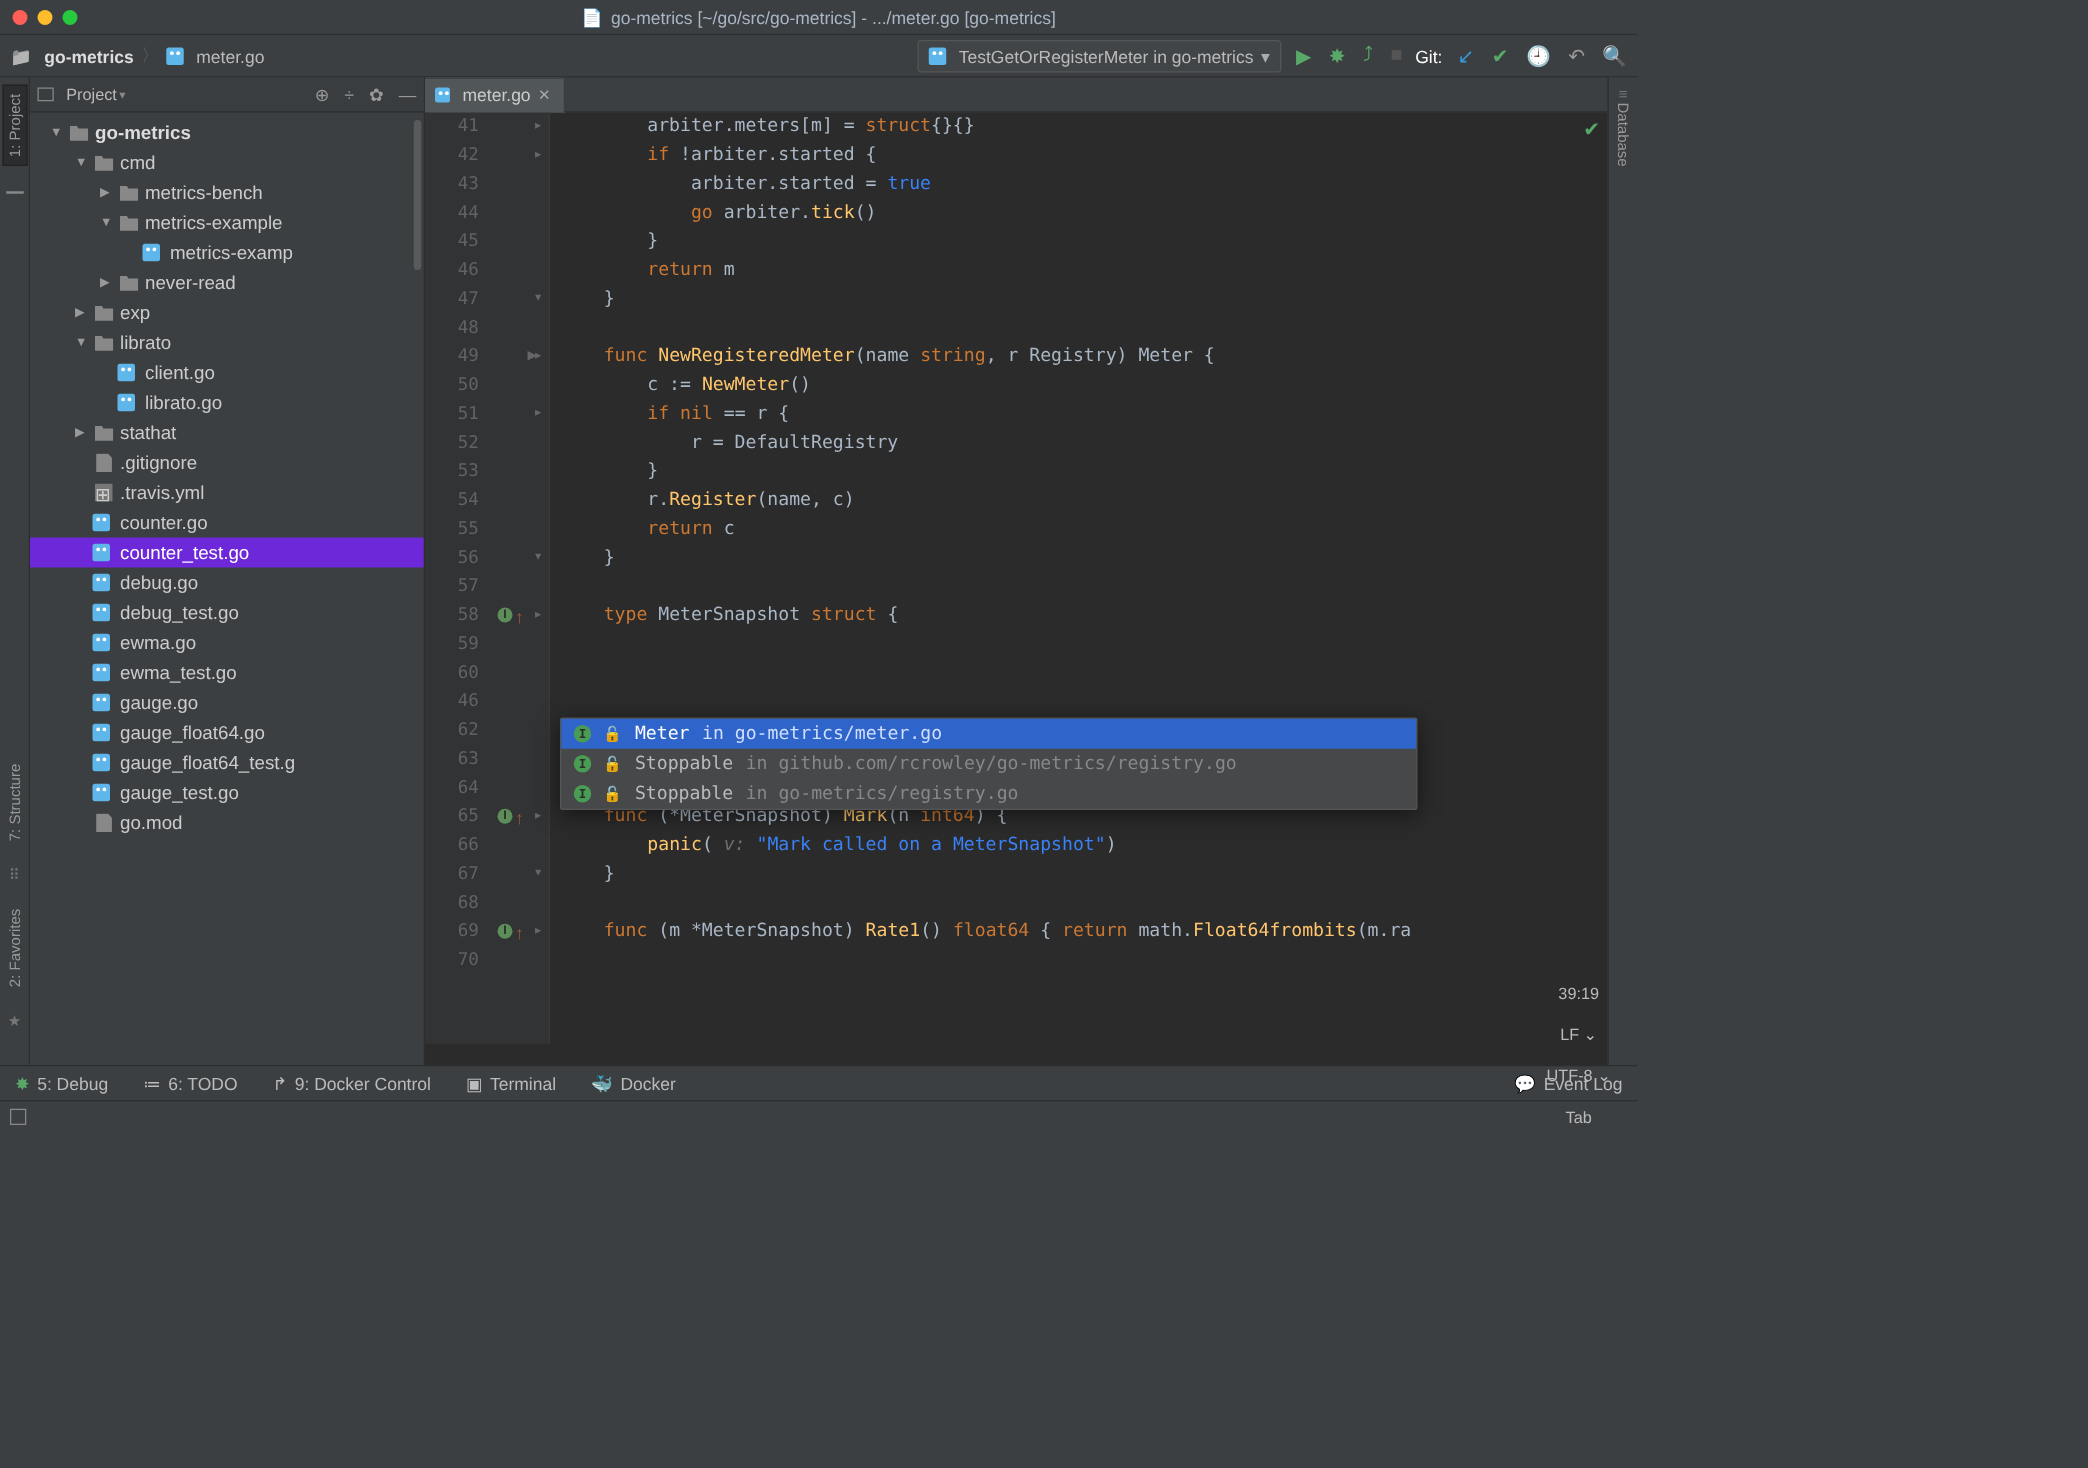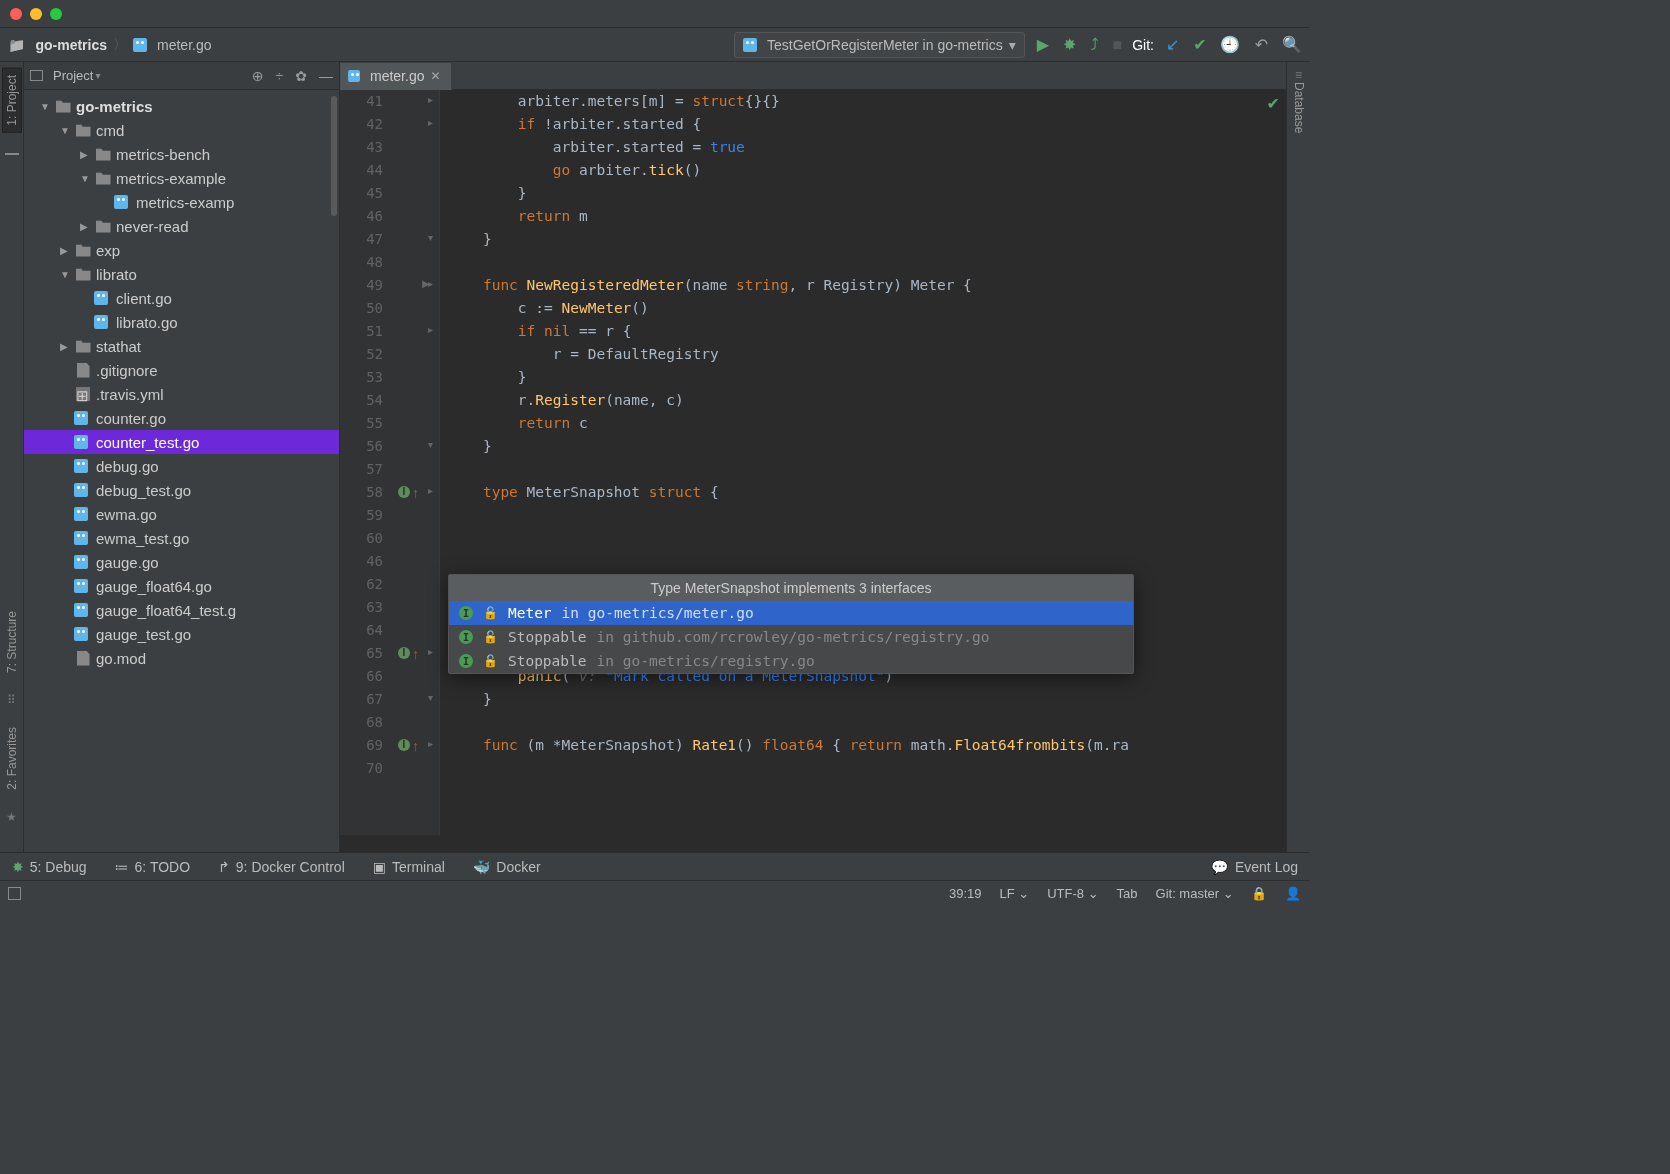--- a/index.html
+++ b/index.html
@@ -223,33 +223,36 @@
 }
 .bottom-tabs .tab{ display:flex; align-items:center; gap:6px; cursor:pointer;}
 .bottom-tabs .right{ margin-left:auto;}
 
 
 .statusbar{
   height:26px; background:#3c3f41; border-top:1px solid #2b2d2f;
   display:flex; align-items:center; padding:0 8px; font-size:13px; color:#bbb;
 }
 .statusbar .left{ display:flex; gap:8px;}
-.statusbar .right{ margin-left:auto; display:flex; gap:18px; align-items:center;}
+.statusbar .right{ margin-left:auto; display:flex; gap:18px; align-items:center;flex-direction:column;}
 .sq-ic{ width:13px; height:13px; border:1px solid #888;}
 
 .panel-title-ic{ width:13px; height:11px; border:1px solid #888;}
 </style>
 </head>
 <body>
 
 <div class="titlebar">
   <div class="traffic-lights">
     <div class="dot red"></div>
     <div class="dot yellow"></div>
     <div class="dot green"></div>
+  </div>
+  <div class="title-center">
+    <span class="file-ic">📄</span><span>go-metrics [~/go/src/go-metrics] - .../meter.go [go-metrics]</span>
   </div>
 </div>
 
 <div class="navbar">
   <div class="breadcrumb">
     <span class="folder-ic"></span>
     <span class="bold">go-metrics</span>
     <span class="sep">〉</span>
     <span class="go-ic"></span>
     <span>meter.go</span>
@@ -534,21 +537,20 @@
           <span class="mark interface" style="top: 395px;"></span>
           <span class="mark up" style="top: 395px;">↑</span>
           <span class="mark interface" style="top: 556px;"></span>
           <span class="mark up" style="top: 556px;">↑</span>
           <span class="mark interface" style="top: 648px;"></span>
           <span class="mark up" style="top: 648px;">↑</span>
         </div>
       <div class="code" id="code"><div>        arbiter.meters[m] = <span class="kw">struct</span>{}{}</div><div>        <span class="kw">if</span> !arbiter.started {</div><div>            arbiter.started = <span class="str">true</span></div><div>            <span class="kw">go</span> arbiter.<span class="fn">tick</span>()</div><div>        }</div><div>        <span class="kw">return</span> m</div><div>    }</div><div>&nbsp;</div><div>    <span class="kw">func</span> <span class="fn">NewRegisteredMeter</span>(name <span class="kw">string</span>, r Registry) Meter {</div><div>        c := <span class="fn">NewMeter</span>()</div><div>        <span class="kw">if</span> <span class="kw">nil</span> == r {</div><div>            r = DefaultRegistry</div><div>        }</div><div>        r.<span class="fn">Register</span>(name, c)</div><div>        <span class="kw">return</span> c</div><div>    }</div><div>&nbsp;</div><div>    <span class="kw">type</span> MeterSnapshot <span class="kw">struct</span> {</div><div>&nbsp;</div><div>&nbsp;</div><div>&nbsp;</div><div>&nbsp;</div><div>&nbsp;</div><div>&nbsp;</div><div>    <span class="kw">func</span> (*MeterSnapshot) <span class="fn">Mark</span>(n <span class="kw">int64</span>) {</div><div>        <span class="fn">panic</span>( <span class="param">v:</span> <span class="str">"Mark called on a MeterSnapshot"</span>)</div><div>    }</div><div>&nbsp;</div><div>    <span class="kw">func</span> (m *MeterSnapshot) <span class="fn">Rate1</span>() <span class="kw">float64</span> { <span class="kw">return</span> math.<span class="fn">Float64frombits</span>(m.ra</div><div>&nbsp;</div></div>
 
       <div class="popup">
-        <div class="popup-header">Type MeterSnapshot implements 3 interfaces</div>
         <div id="popup-rows">
             <div class="popup-row sel">
               <span class="badge">I</span>
               <span class="lock">🔓</span>
               <span>Meter</span> 
               <span class="loc">in go-metrics/meter.go</span>
             </div>
             <div class="popup-row">
               <span class="badge">I</span>
               <span class="lock">🔓</span>

